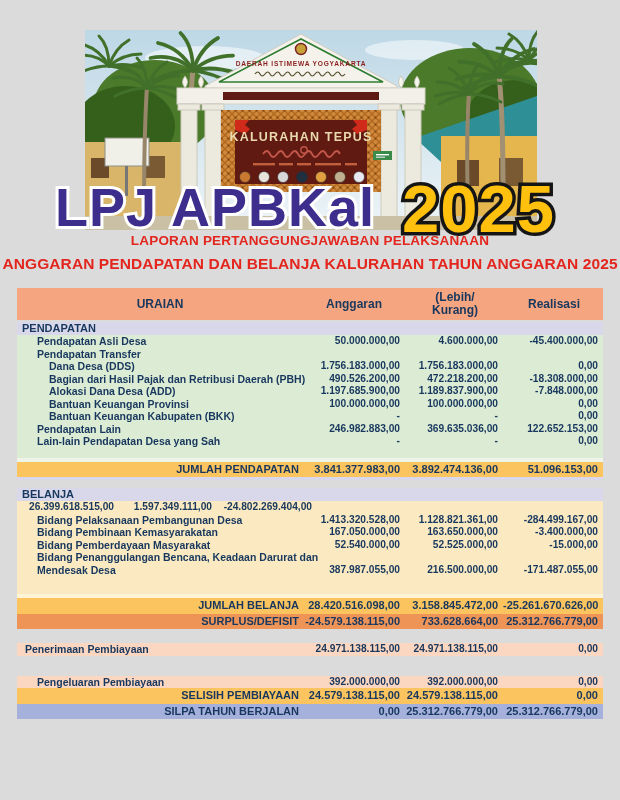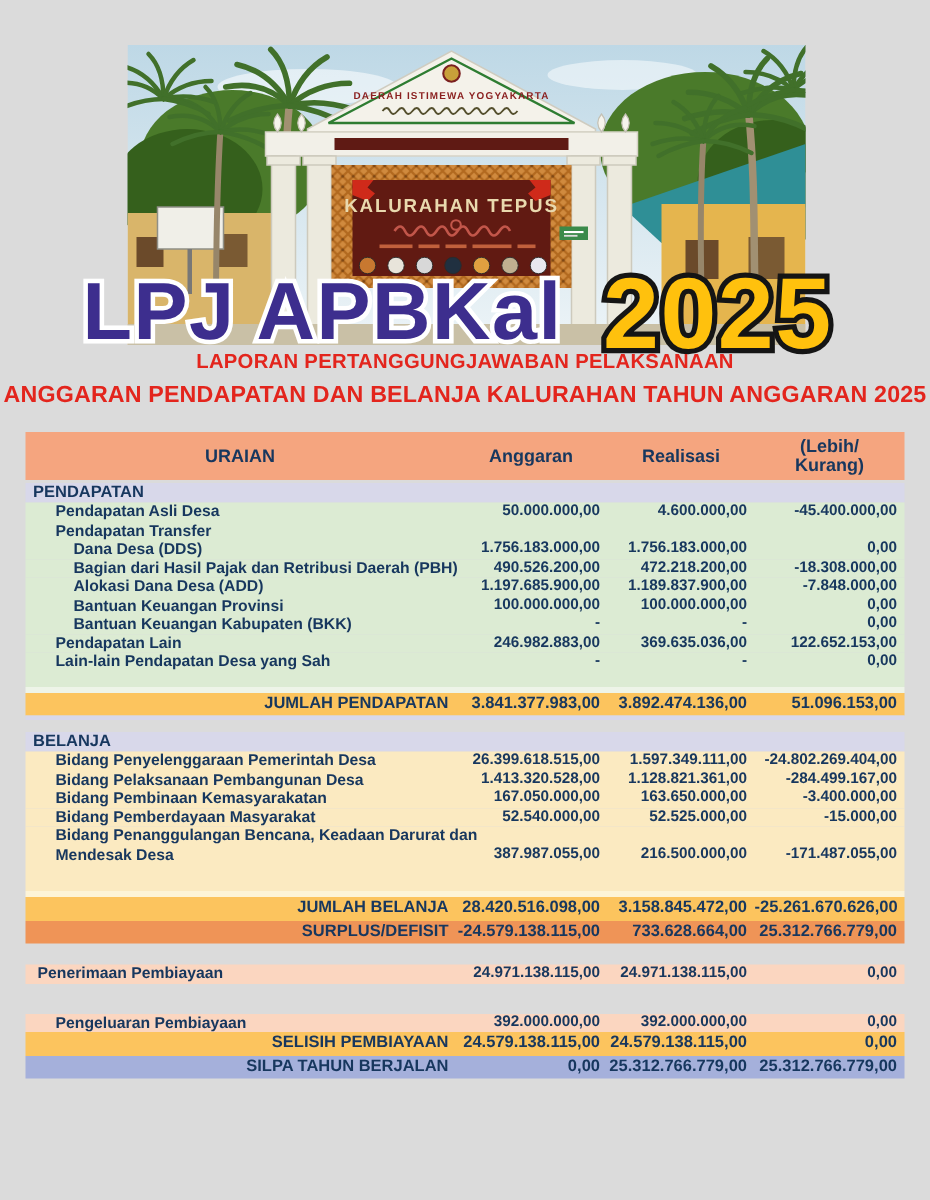--- a/index.html
+++ b/index.html
@@ -168,23 +168,23 @@
     <text x="402" y="64" font-family="Liberation Sans, sans-serif" font-weight="bold" font-size="67" letter-spacing="1" fill="#FFC10D" stroke="#151515" stroke-width="7" paint-order="stroke">2025</text>
   </svg>
 
   <div class="sub sub1">LAPORAN PERTANGGUNGJAWABAN PELAKSANAAN</div>
   <div class="sub sub2">ANGGARAN PENDAPATAN DAN BELANJA KALURAHAN TAHUN ANGGARAN 2025</div>
 
   <div class="table">
     <div class="thead">
       <div class="c w0">URAIAN</div>
       <div class="c w1">Anggaran</div>
-      <div class="c w2">Realisasi</div>
       <div class="c w3 pre">(Lebih/
 Kurang)</div>
+      <div class="c w2">Realisasi</div>
     </div>
     <div id="sections">
         <div class="section" style="margin-top: 0px;">
           <div class="sec-title">PENDAPATAN</div>
           <div class="row" style="background: rgb(220, 235, 211);">
             <div class="cl w0" style="padding-left: 20px;">Pendapatan Asli Desa</div>
             <div class="num w1">50.000.000,00</div>
             <div class="num w2">4.600.000,00</div>
             <div class="num w3">-45.400.000,00</div>
           </div>
@@ -242,21 +242,20 @@
             <div class="tl w0">JUMLAH PENDAPATAN</div>
             <div class="num w1">3.841.377.983,00</div>
             <div class="num w2">3.892.474.136,00</div>
             <div class="num w3">51.096.153,00</div>
           </div>
           <div class="strip" style="height: 3px; background: rgb(216, 216, 234);"></div>
         </div>
         <div class="section" style="margin-top: 8px;">
           <div class="sec-title">BELANJA</div>
           <div class="row" style="background: rgb(251, 234, 193);">
-            <div class="cl w0" style="padding-left: 20px;">Bidang Penyelenggaraan Pemerintah Desa</div>
             <div class="num w1">26.399.618.515,00</div>
             <div class="num w2">1.597.349.111,00</div>
             <div class="num w3">-24.802.269.404,00</div>
           </div>
           <div class="row" style="background: rgb(251, 234, 193);">
             <div class="cl w0" style="padding-left: 20px;">Bidang Pelaksanaan Pembangunan Desa</div>
             <div class="num w1">1.413.320.528,00</div>
             <div class="num w2">1.128.821.361,00</div>
             <div class="num w3">-284.499.167,00</div>
           </div>

